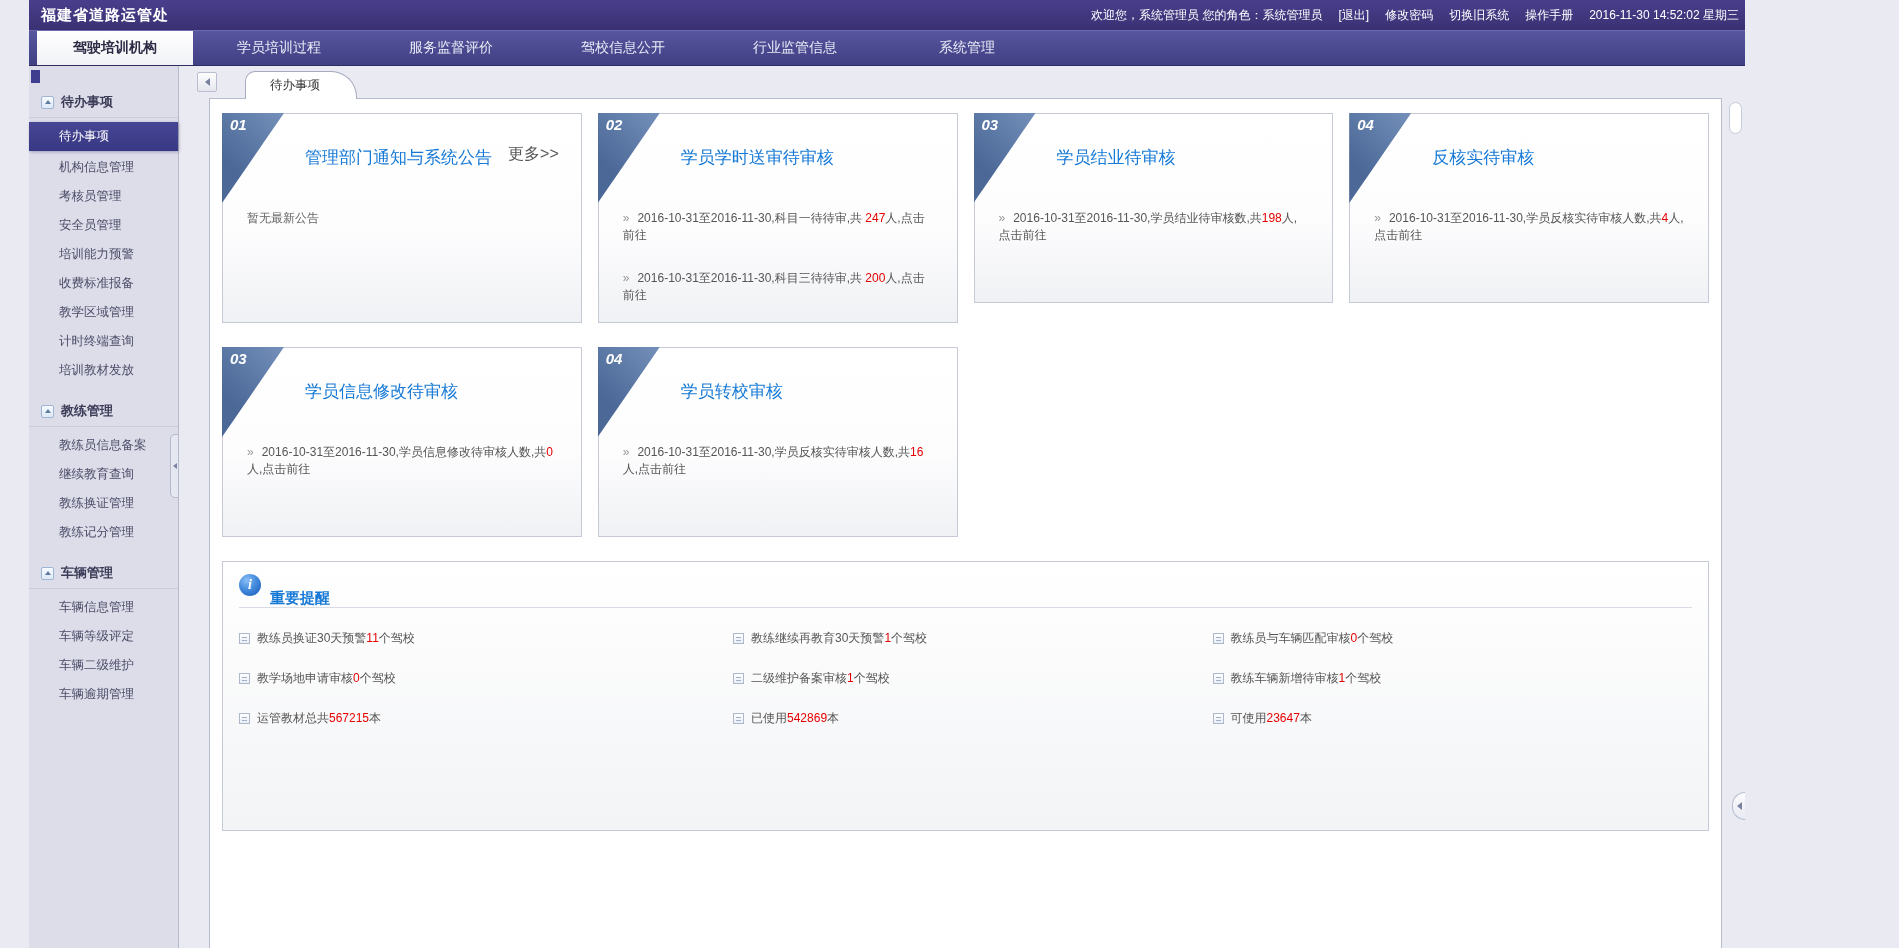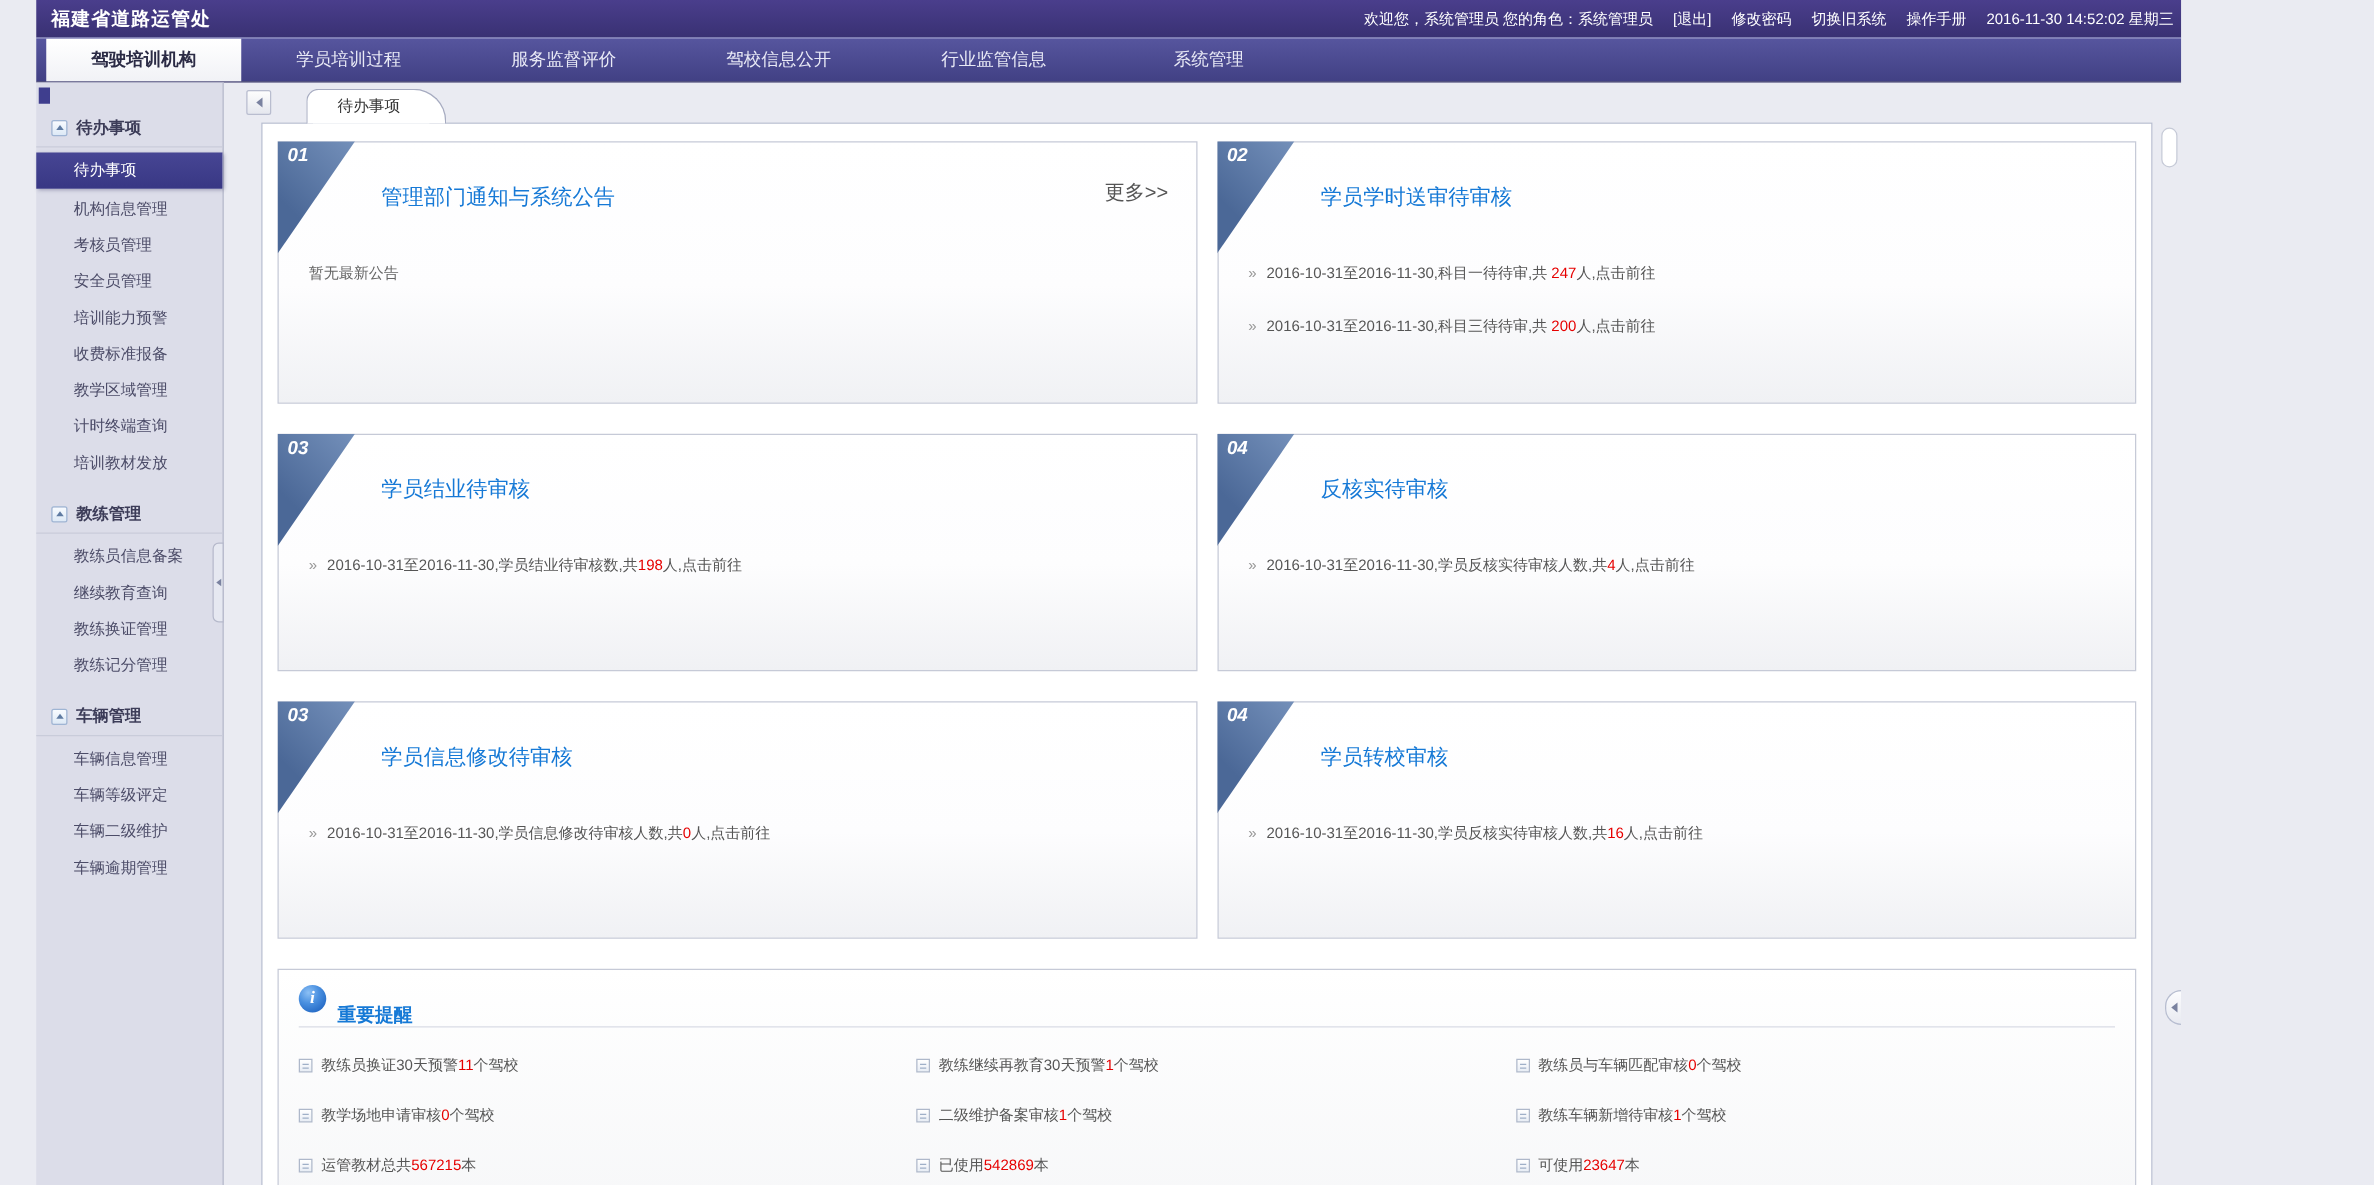--- a/index.html
+++ b/index.html
@@ -36,21 +36,21 @@
   .sidebar-collapse .tri-left { border-top-width:3px; border-bottom-width:3px; border-right-width:4px; }
 
   
   .content { flex:1; position:relative; overflow:hidden; }
   .tabrow { height:32px; display:flex; align-items:flex-end; padding-left:18px; }
   .tab-scroll-btn { width:20px; height:20px; margin-bottom:6px; background:linear-gradient(#fdfdfd,#e5e7ee); border:1px solid #b9bdcf; border-radius:2px; display:flex; align-items:center; justify-content:center; cursor:pointer; }
   .content-tab { margin-left:28px; height:28px; line-height:27px; padding:0 36px 0 24px; background:#fff; border:1px solid #a6abc0; border-bottom:none; border-radius:10px 26px 0 0; font-size:12.5px; color:#333; position:relative; z-index:3; margin-bottom:-1px; cursor:pointer; }
   .panel { margin:0 23px 0 30px; background:#fff; border:1px solid #b7bdd0; height:920px; padding:14px 12px; position:relative; z-index:1; }
 
   
-  .cards { display:grid; grid-template-columns:1fr 1fr; gap:24px 16px; }
+  .cards { display:grid; grid-template-columns:1fr 1fr 1fr 1fr; gap:24px 16px; }
   .card { position:relative; border:1px solid #c6cad7; background:linear-gradient(180deg,#ffffff 0%,#fdfdfe 55%,#f0f1f4 100%); }
   .card.tall { height:210px; }
   .card.mid  { height:190px; }
   .ribbon { position:absolute; top:-1px; left:-1px; width:62px; height:90px; background:linear-gradient(225deg,#7490ba 0%,#4b6897 70%); clip-path:polygon(0 0,100% 0,0 100%); }
   .ribbon-num { position:absolute; top:3px; left:8px; color:#fff; font-weight:bold; font-style:italic; font-size:15px; }
   .card-title { position:absolute; left:82px; top:32px; font-size:17px; color:#1679d6; cursor:pointer; text-decoration:none; }
   .card-more { position:absolute; right:22px; top:30px; font-size:16px; color:#555; cursor:pointer; }
   .card-body { position:absolute; left:24px; top:96px; right:24px; }
   .empty-text { font-size:12px; color:#666; }
   .line { font-size:12px; color:#555; margin-bottom:26px; cursor:pointer; }

